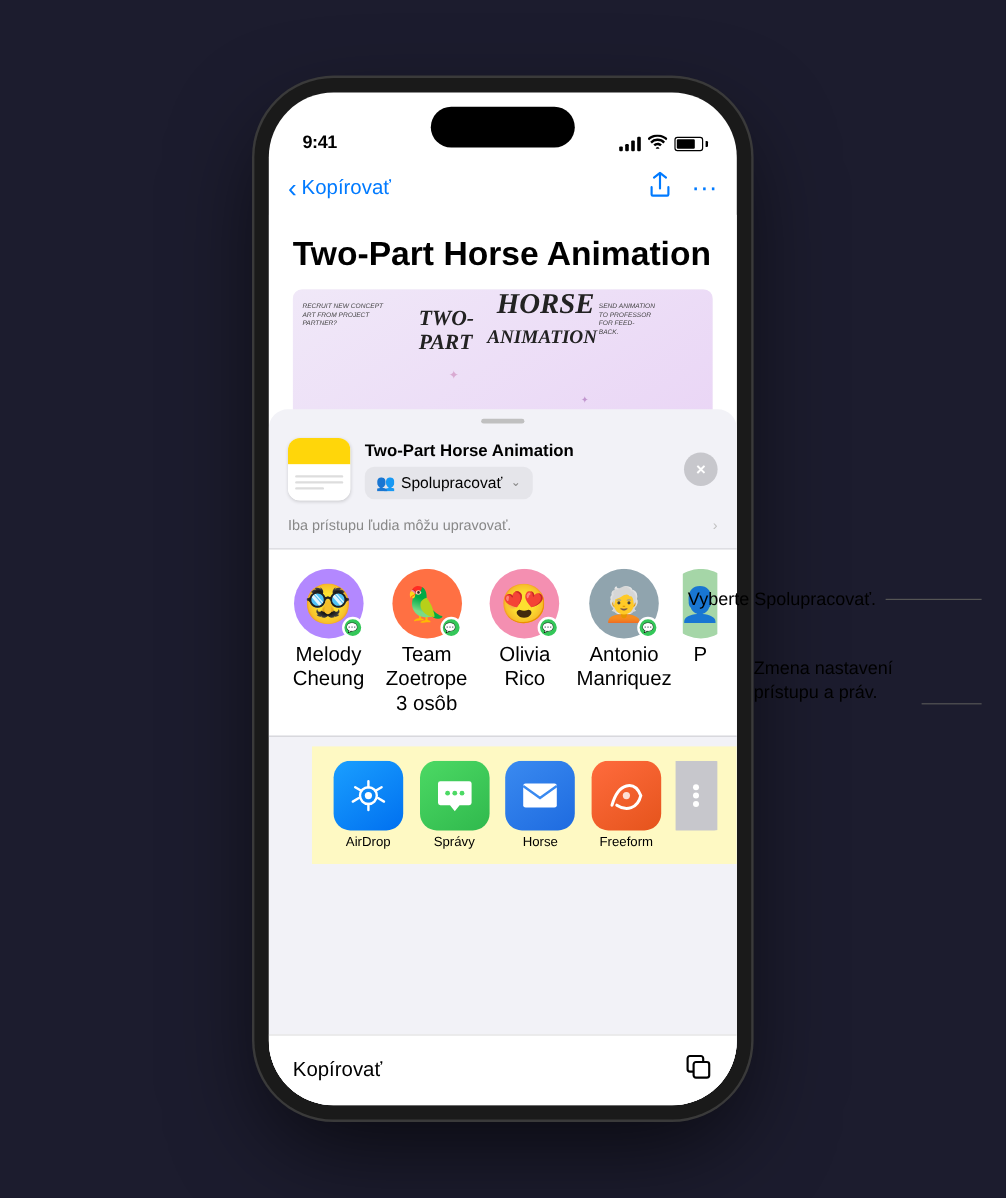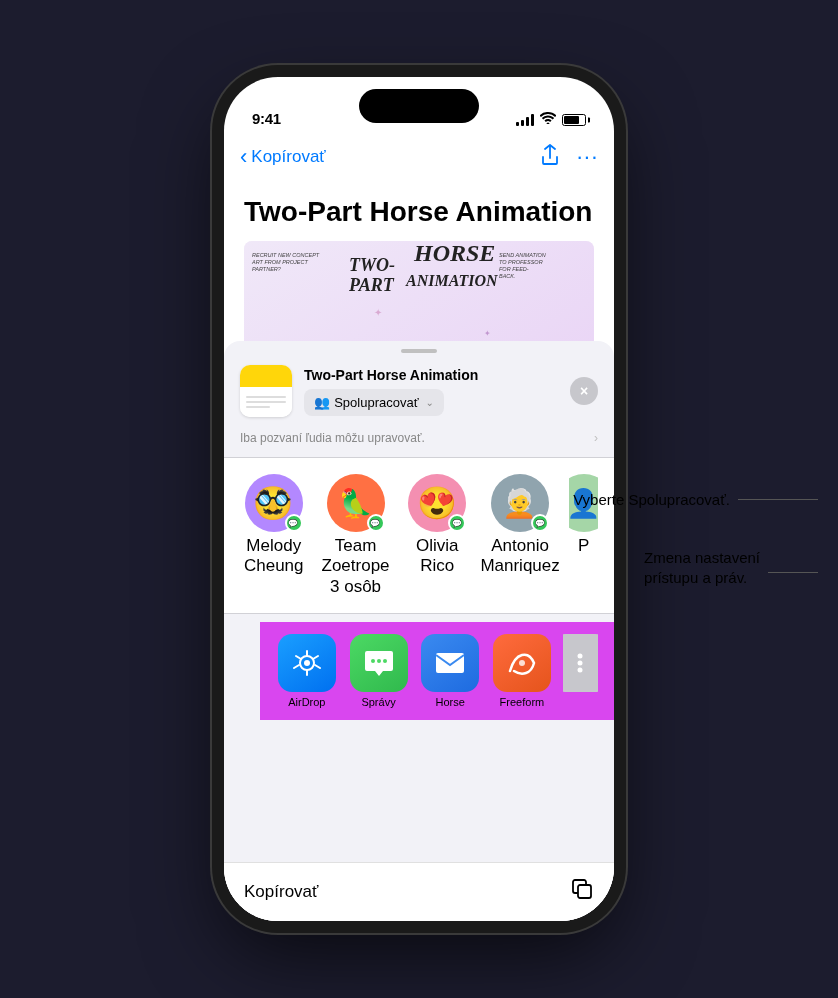--- a/index.html
+++ b/index.html
@@ -353,21 +353,21 @@
     .person-name {
       font-size: 17px;
       color: #000;
       text-align: center;
       line-height: 1.2;
     }
 
     
     .apps-section {
       padding: 12px 16px;
-      background: #d946ef;
+      background: #fef9c3;
       margin-top: 8px;
       margin-left: 36px;
     }
 
     .apps-row {
       display: flex;
       gap: 10px;
       overflow: hidden;
     }
 
@@ -622,21 +622,21 @@
             <span class="share-dropdown-text">Spolupracovať</span>
             <span style="font-size:10px; color:#888; margin-left:3px;">⌄</span>
           </div>
         </div>
         <div class="share-close-btn">
           <span>×</span>
         </div>
       </div>
 
       <div class="access-note">
-        <span class="access-text">Iba pozvaní ľudia môžu upravovať.</span>
+        <span class="access-text">Iba prístupu ľudia môžu upravovať.</span>
         <span class="access-chevron">›</span>
       </div>
 
       <div class="divider"></div>
 
       <div class="people-section">
         <div class="people-row">
 
           <div class="person-item">
             <div class="person-avatar-wrap">
@@ -759,21 +759,21 @@
 
   </div>
 
   <div class="annotation-layer">
 
     <div style="position:absolute; top:490px; right:20px; display:flex; align-items:center; gap:0;">
       <span style="font-size:15px; color:#000; line-height:1.3; font-family:-apple-system,Arial,sans-serif;">Vyberte Spolupracovať.</span>
       <div style="width:80px; height:1px; background:#555; margin-left:8px;"></div>
     </div>
 
-    <div style="position:absolute; top:548px; right:20px; display:flex; align-items:center; gap:0;">
+    <div style="position:absolute; top:548px; right:20px; display:flex; align-items:flex-end; gap:16px;">
       <span style="font-size:15px; color:#000; line-height:1.3; font-family:-apple-system,Arial,sans-serif; white-space:pre-line; text-align:left;">Zmena nastavení
 prístupu a práv.</span>
       <div style="width:50px; height:1px; background:#555; margin-left:8px; margin-top:10px;"></div>
     </div>
 
   </div>
 
 </div>
 
 </body></html>

